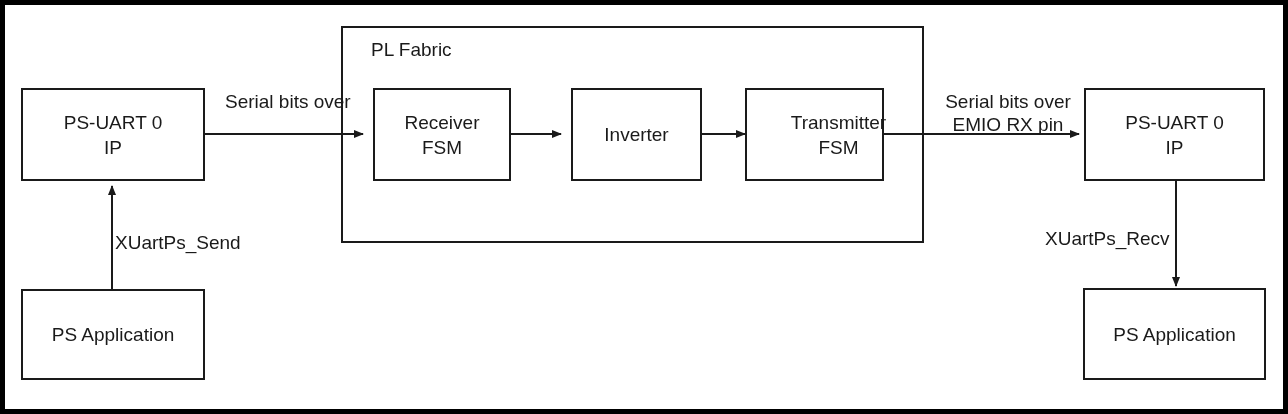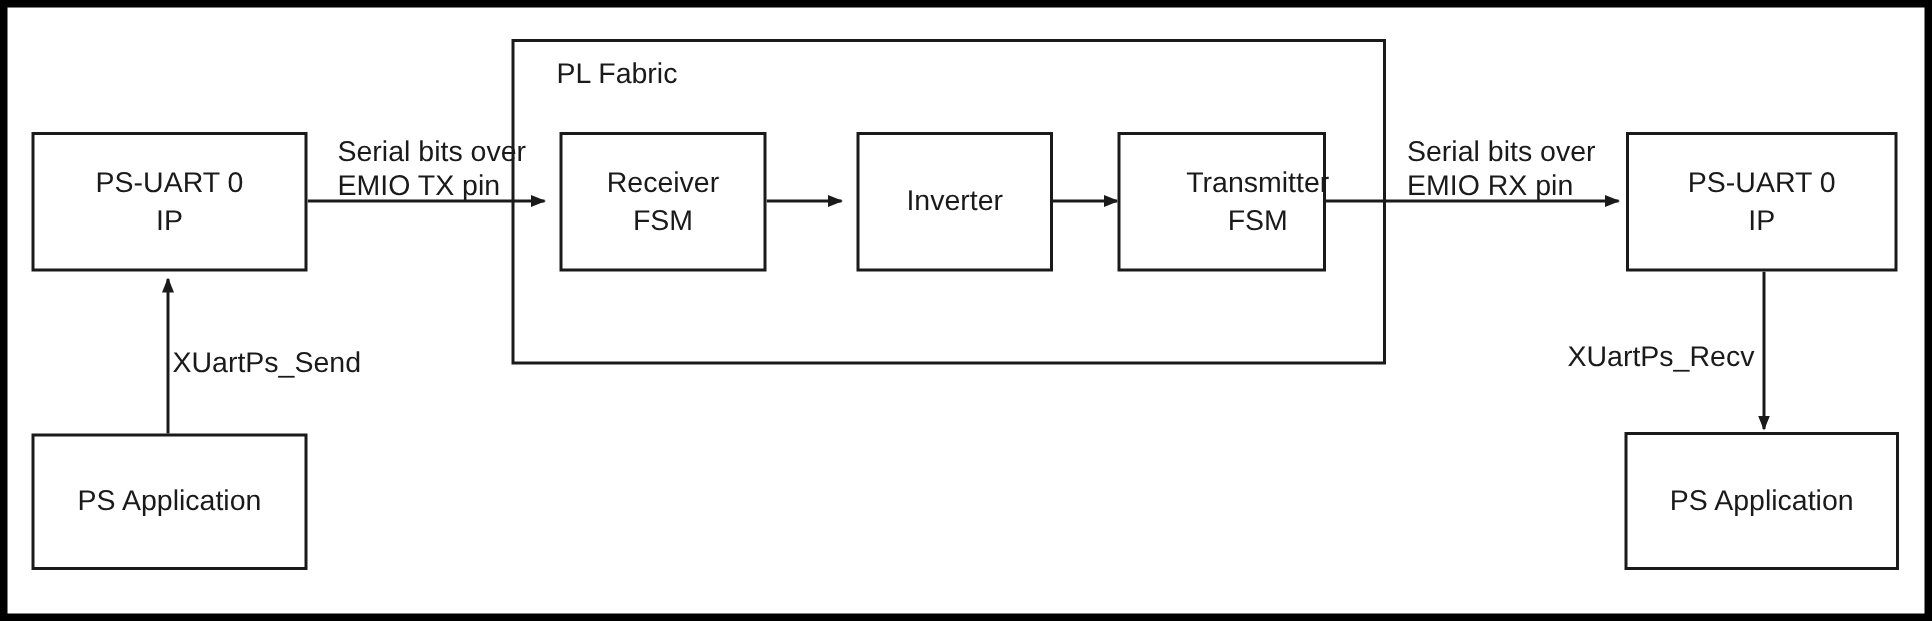--- a/index.html
+++ b/index.html
@@ -63,20 +63,21 @@
     white-space: nowrap;
   }
   .edge-label {
     position: absolute;
     color: #1a1a1a;
     font-size: 19px;
     line-height: 23px;
     white-space: nowrap;
   }
   .edge-label.centered {
+    text-align: center;
   }
   .node-line {
     display: block;
   }
   svg.edges {
     position: absolute;
     left: 0;
     top: 0;
     width: 1278px;
     height: 404px;
@@ -153,21 +154,20 @@
     <div class="node-box" style="left:16px; top:284px; width:184px; height:91px;">
       <span class="node-line">PS Application</span>
     </div>
 
     <div class="node-box" style="left:1078px; top:283px; width:183px; height:92px;">
       <span class="node-line">PS Application</span>
     </div>
 
     <div class="edge-label centered" style="left:220px; top:85px; width:125px;">
       <span class="node-line">Serial bits over</span>
-      <span class="node-line">EMIO TX pin</span>
     </div>
 
     <div class="edge-label centered" style="left:933px; top:85px; width:140px;">
       <span class="node-line">Serial bits over</span>
       <span class="node-line">EMIO RX pin</span>
     </div>
 
     <div class="edge-label" style="left:1040px; top:222px;">XUartPs_Recv</div>
 
     <div class="edge-label" style="left:110px; top:226px;">XUartPs_Send</div>

